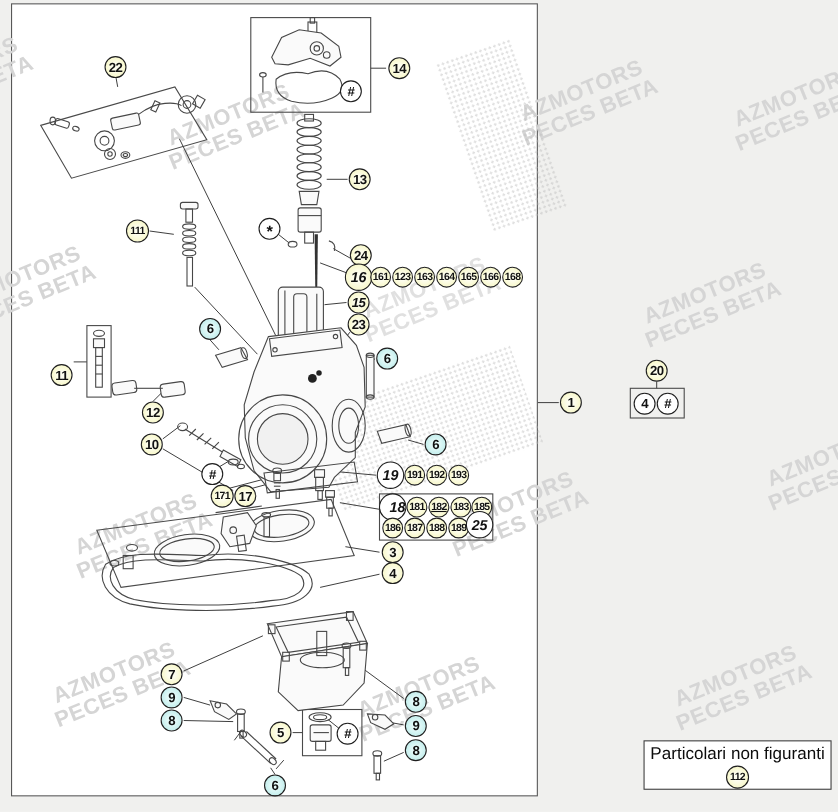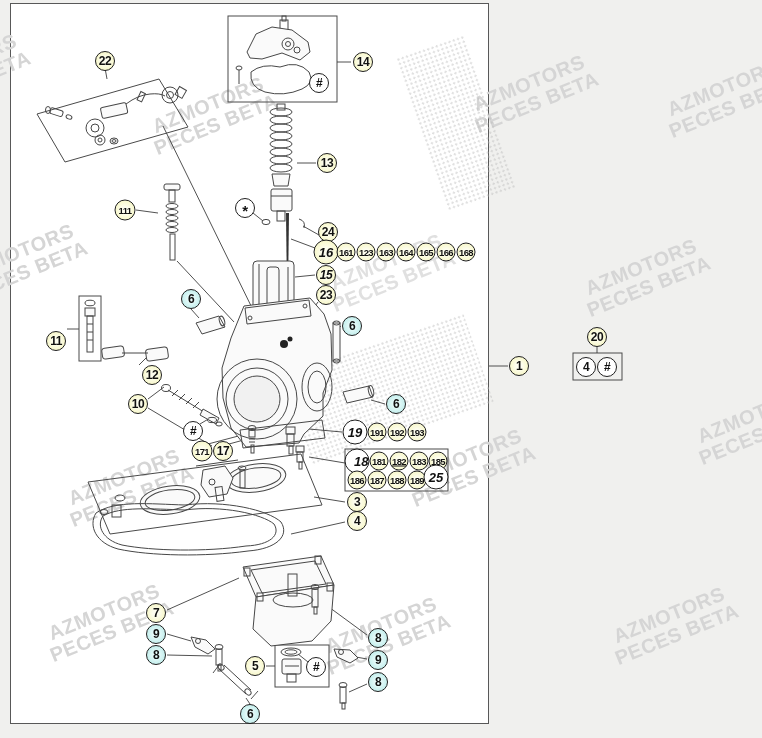--- a/index.html
+++ b/index.html
@@ -326,20 +326,26 @@
       <rect class="pt" x="169" y="190" width="6" height="12"></rect>
       <ellipse class="pt" cx="172" cy="206" rx="6" ry="2.5"></ellipse>
         <ellipse class="pt" cx="172" cy="212" rx="6" ry="2.5"></ellipse>
       <ellipse class="pt" cx="172" cy="218" rx="6" ry="2.5"></ellipse>
         <ellipse class="pt" cx="172" cy="224" rx="6" ry="2.5"></ellipse>
       <ellipse class="pt" cx="172" cy="230" rx="6" ry="2.5"></ellipse>
       <rect class="pt" x="170" y="234" width="5" height="26"></rect>
     </g>
   </svg>
 
+  <div id="footerBox">
+    <div class="lbl">Particolari non figuranti</div>
+    <div class="callout c-y s-md3" style="position:relative;transform:none;margin:1px auto 0;">
+        <span>112</span>
+      </div>
+  </div>
 
   <div id="calloutLayer">
       <div class="callout c-y s-md" style="left: 105px; top: 61px;">
         <span>22</span>
       </div>
       <div class="callout c-y s-md" style="left: 363px; top: 62px;">
         <span>14</span>
       </div>
       <div class="callout c-w s-md" style="left: 319px; top: 83px;">
         <span>#</span>
@@ -388,21 +394,21 @@
       </div>
       <div class="callout c-t s-md" style="left: 191px; top: 299px;">
         <span>6</span>
       </div>
       <div class="callout c-t s-md" style="left: 352px; top: 326px;">
         <span>6</span>
       </div>
       <div class="callout c-y s-md" style="left: 56px; top: 329px; margin-top: 12px;">
         <span>11</span>
       </div>
-      <div class="callout c-y s-md" style="left: 152px; top: 375px;">
+      <div class="callout c-y s-md" style="left: 139px; top: 375px;">
         <span>12</span>
       </div>
       <div class="callout c-y s-md" style="left: 138px; top: 404px;">
         <span>10</span>
       </div>
       <div class="callout c-t s-md" style="left: 396px; top: 404px;">
         <span>6</span>
       </div>
       <div class="callout c-w s-md" style="left: 193px; top: 431px;">
         <span>#</span>

